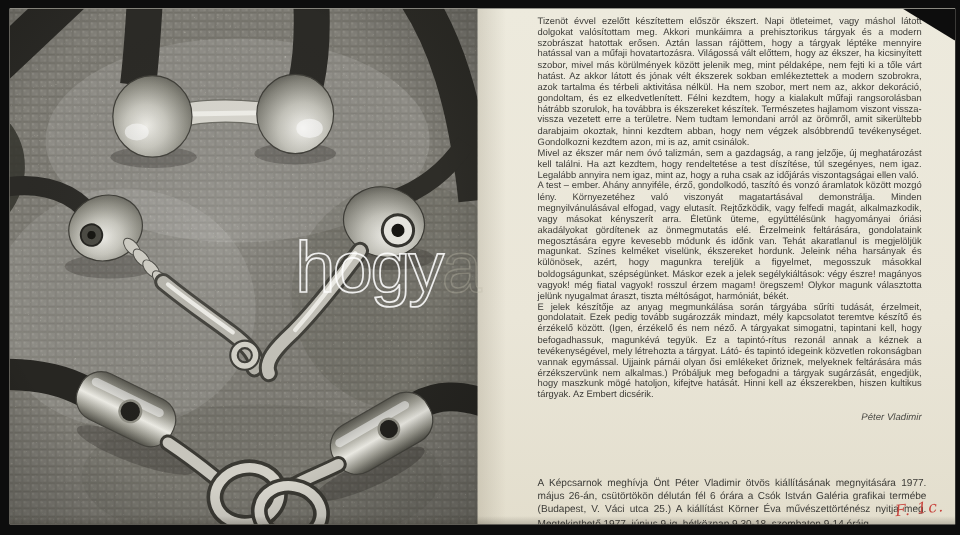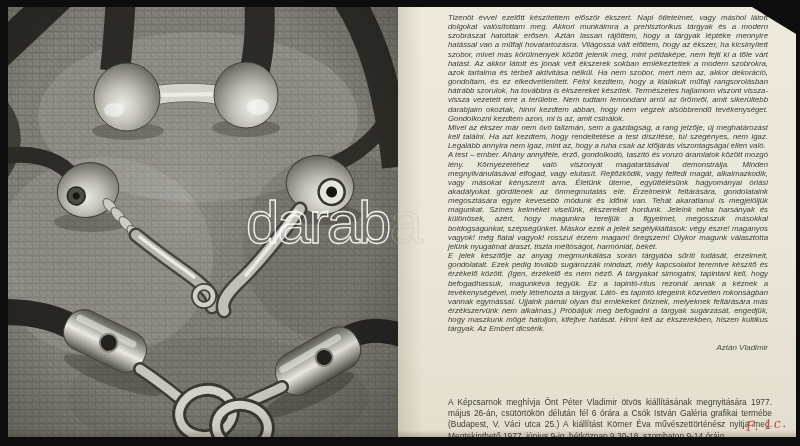--- a/index.html
+++ b/index.html
@@ -38,21 +38,21 @@
     color:transparent;
     -webkit-text-stroke:1.4px rgba(255,255,255,.88);
     pointer-events:none;white-space:nowrap;
   }
   .watermark .faint{-webkit-text-stroke:1.2px rgba(190,185,170,.35);}
   .essay{
     position:absolute;left:440px;top:6px;width:320px;
     font-size:7.8px;line-height:9.15px;color:#3d3c38;
     text-align:justify;
   }
-  .essay p{margin:0;font-style:italic;}
+  .essay p{margin:0;}
   .signature{
     position:absolute;left:440px;top:336px;width:320px;
     font-size:8px;font-style:italic;color:#4a4944;text-align:right;
   }
   .invitation{
     position:absolute;left:440px;top:390px;width:324px;
     font-size:8.4px;line-height:11.2px;color:#3d3c38;text-align:justify;
   }
   .red-mark{
     position:absolute;left:738px;top:410px;z-index:7;
@@ -187,32 +187,32 @@
         <g transform="rotate(10 234 420)">
           <ellipse cx="234" cy="420" rx="26" ry="22" fill="none" stroke="#3a3933" stroke-width="14"></ellipse>
           <ellipse cx="234" cy="420" rx="26" ry="22" fill="none" stroke="#d8d6cd" stroke-width="8"></ellipse>
         </g>
       </g>
 
       <rect width="390" height="430" fill="url(#vig)"></rect>
     </svg>
   </div>
 
-  <div class="watermark"><span>darab</span><span class="faint">a</span></div>
+  <div class="watermark"><span>hogy</span><span class="faint">a</span></div>
 
   <div class="fold-shade"></div>
 
   <div class="essay">
     <p>Tizenöt évvel ezelőtt készítettem először ékszert. Napi ötleteimet, vagy máshol látott dolgokat valósítottam meg. Akkori munkáimra a prehisztorikus tárgyak és a modern szobrászat hatottak erősen. Aztán lassan rájöttem, hogy a tárgyak léptéke mennyire hatással van a műfaji hovatartozásra. Világossá vált előttem, hogy az ékszer, ha kicsinyített szobor, mivel más körülmények között jelenik meg, mint példaképe, nem fejti ki a tőle várt hatást. Az akkor látott és jónak vélt ékszerek sokban emlékeztettek a modern szobrokra, azok tartalma és térbeli aktivitása nélkül. Ha nem szobor, mert nem az, akkor dekoráció, gondoltam, és ez elkedvetlenített. Félni kezdtem, hogy a kialakult műfaji rangsorolásban hátrább szorulok, ha továbbra is ékszereket készítek. Természetes hajlamom viszont vissza-vissza vezetett erre a területre. Nem tudtam lemondani arról az örömről, amit sikerültebb darabjaim okoztak, hinni kezdtem abban, hogy nem végzek alsóbbrendű tevékenységet. Gondolkozni kezdtem azon, mi is az, amit csinálok.</p>
     <p>Mivel az ékszer már nem óvó talizmán, sem a gazdagság, a rang jelzője, új meghatározást kell találni. Ha azt kezdtem, hogy rendeltetése a test díszítése, túl szegényes, nem igaz. Legalább annyira nem igaz, mint az, hogy a ruha csak az időjárás viszontagságai ellen való.</p>
     <p>A test – ember. Ahány annyiféle, érző, gondolkodó, taszító és vonzó áramlatok között mozgó lény. Környezetéhez való viszonyát magatartásával demonstrálja. Minden megnyilvánulásával elfogad, vagy elutasít. Rejtőzködik, vagy felfedi magát, alkalmazkodik, vagy másokat kényszerít arra. Életünk üteme, együttélésünk hagyományai óriási akadályokat gördítenek az önmegmutatás elé. Érzelmeink feltárására, gondolataink megosztására egyre kevesebb módunk és időnk van. Tehát akaratlanul is megjelöljük magunkat. Színes kelméket viselünk, ékszereket hordunk. Jeleink néha harsányak és különösek, azért, hogy magunkra tereljük a figyelmet, megosszuk másokkal boldogságunkat, szépségünket. Máskor ezek a jelek segélykiáltások: végy észre! magányos vagyok! még fiatal vagyok! rosszul érzem magam! öregszem! Olykor magunk választotta jelünk nyugalmat áraszt, tiszta méltóságot, harmóniát, békét.</p>
     <p>E jelek készítője az anyag megmunkálása során tárgyába sűríti tudását, érzelmeit, gondolatait. Ezek pedig tovább sugározzák mindazt, mély kapcsolatot teremtve készítő és érzékelő között. (Igen, érzékelő és nem néző. A tárgyakat simogatni, tapintani kell, hogy befogadhassuk, magunkévá tegyük. Ez a tapintó-rítus rezonál annak a kéznek a tevékenységével, mely létrehozta a tárgyat. Látó- és tapintó idegeink közvetlen rokonságban vannak egymással. Ujjaink párnái olyan ősi emlékeket őriznek, melyeknek feltárására más érzékszervünk nem alkalmas.) Próbáljuk meg befogadni a tárgyak sugárzását, engedjük, hogy maszkunk mögé hatoljon, kifejtve hatását. Hinni kell az ékszerekben, hiszen kultikus tárgyak. Az Embert dicsérik.</p>
   </div>
 
-  <div class="signature">Aztán Vladimir</div>
+  <div class="signature">Péter Vladimir</div>
 
   <div class="invitation">A Képcsarnok meghívja Önt Péter Vladimir ötvös kiállításának megnyitására 1977. május 26-án, csütörtökön délután fél 6 órára a Csók István Galéria grafikai termébe (Budapest, V. Váci utca 25.) A kiállítást Körner Éva művészettörténész nyitja meg. Megtekinthető 1977. június 9-ig, hétköznap 9,30-18, szombaton 9-14 óráig.</div>
 
   <div class="red-mark">F. 1c.</div>
 
   <div class="corner-cut"></div>
   <div class="bottom-shade"></div>
 </div>
 
 </body></html>

